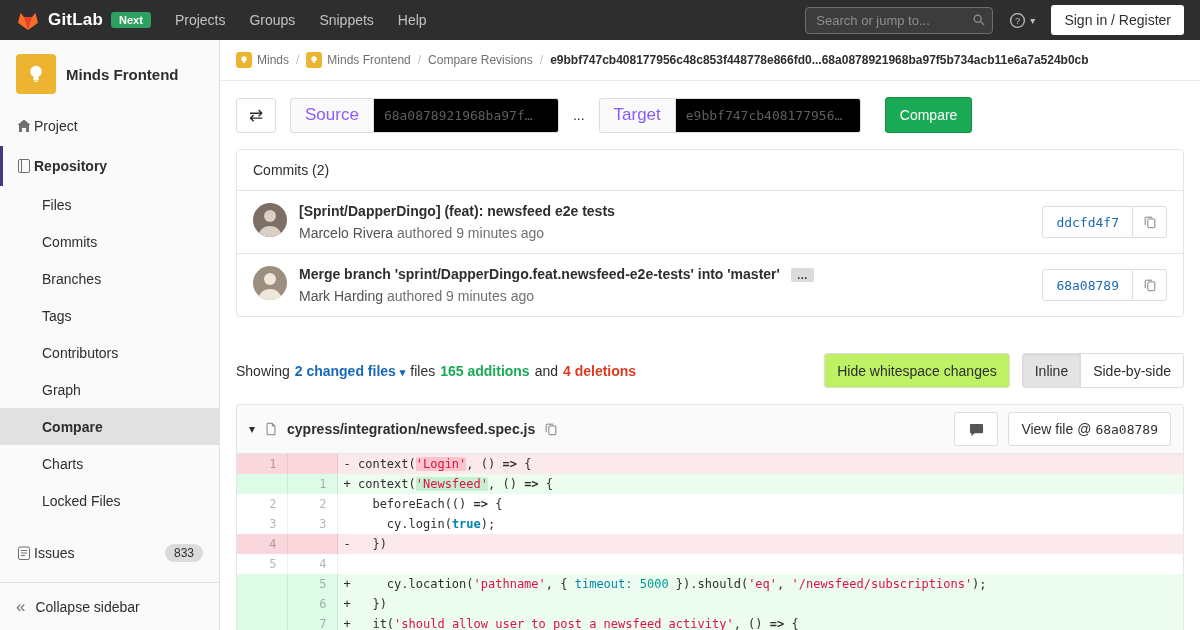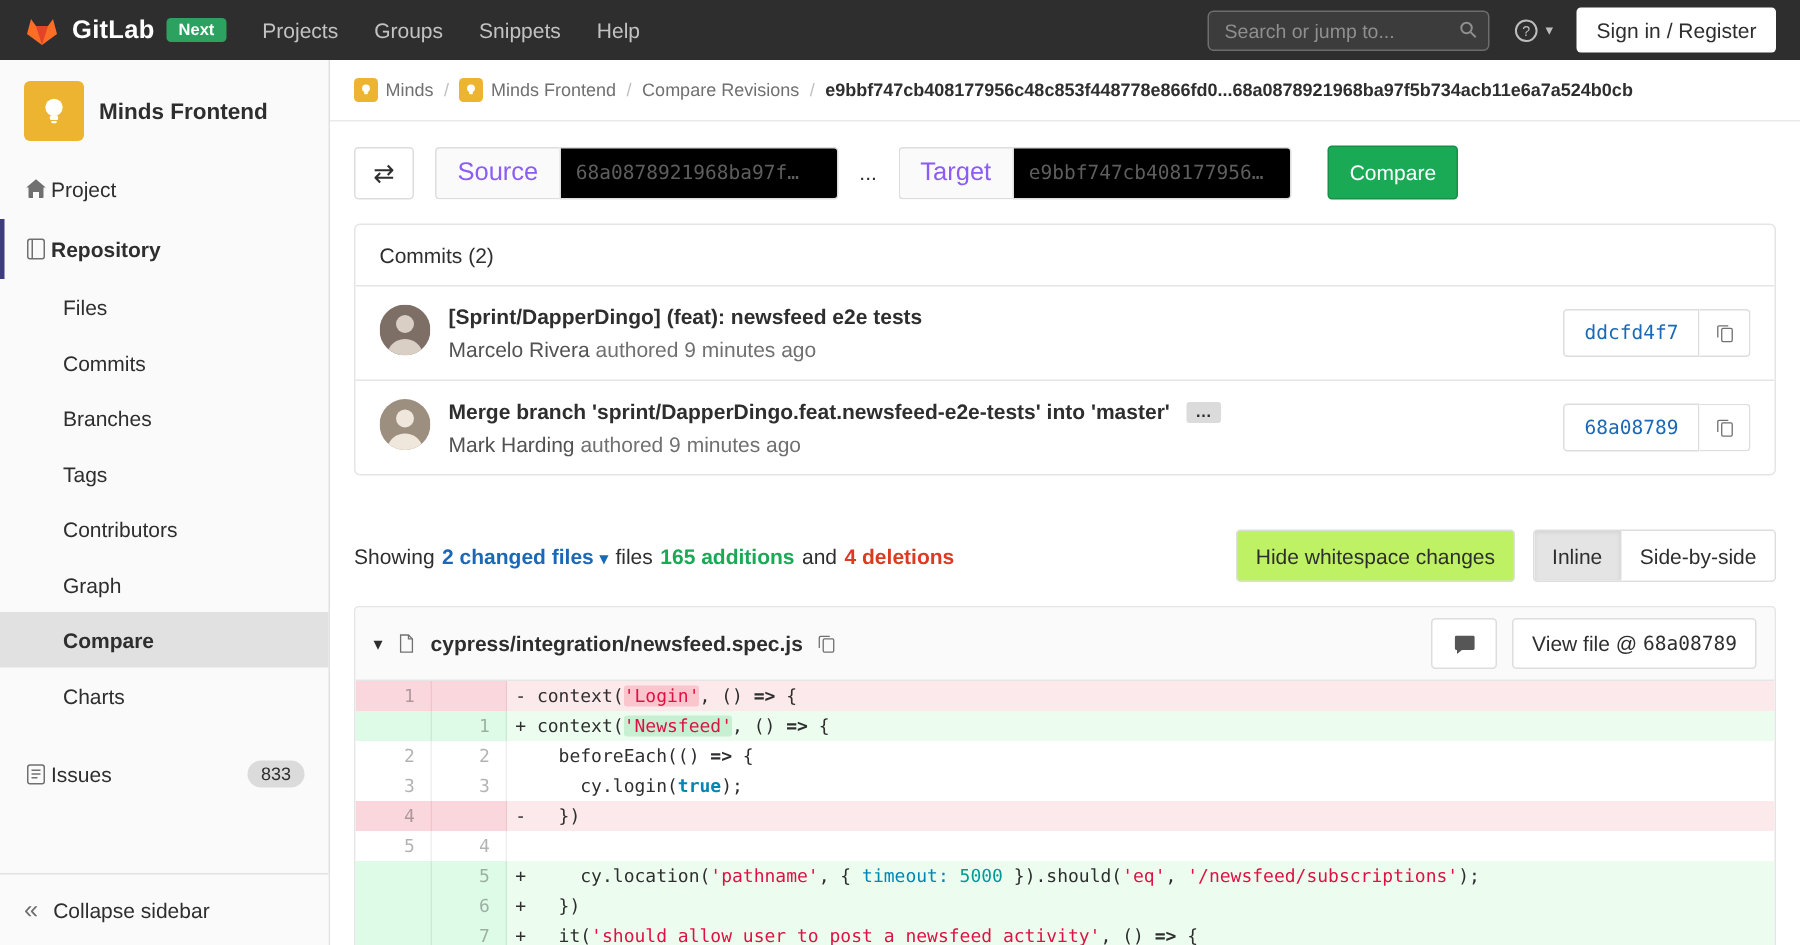--- a/index.html
+++ b/index.html
@@ -184,20 +184,21 @@
 
   <div>
     <div class="sub-item">Files</div>
     <div class="sub-item">Commits</div>
     <div class="sub-item">Branches</div>
     <div class="sub-item">Tags</div>
     <div class="sub-item">Contributors</div>
     <div class="sub-item">Graph</div>
     <div class="sub-item active">Compare</div>
     <div class="sub-item">Charts</div>
+    <div class="sub-item">Locked Files</div>
   </div>
 
   <div class="nav-item issues-item">
     <span class="icn">
       <svg viewBox="0 0 16 16" width="16" height="16">
           <rect x="2.5" y="2" width="11" height="12.5" rx="1.5" fill="none" stroke="currentColor"></rect>
           <line x1="5" y1="5.5" x2="11" y2="5.5" stroke="currentColor"></line>
           <line x1="5" y1="8" x2="11" y2="8" stroke="currentColor"></line>
           <line x1="5" y1="10.5" x2="9" y2="10.5" stroke="currentColor"></line>
         </svg>

